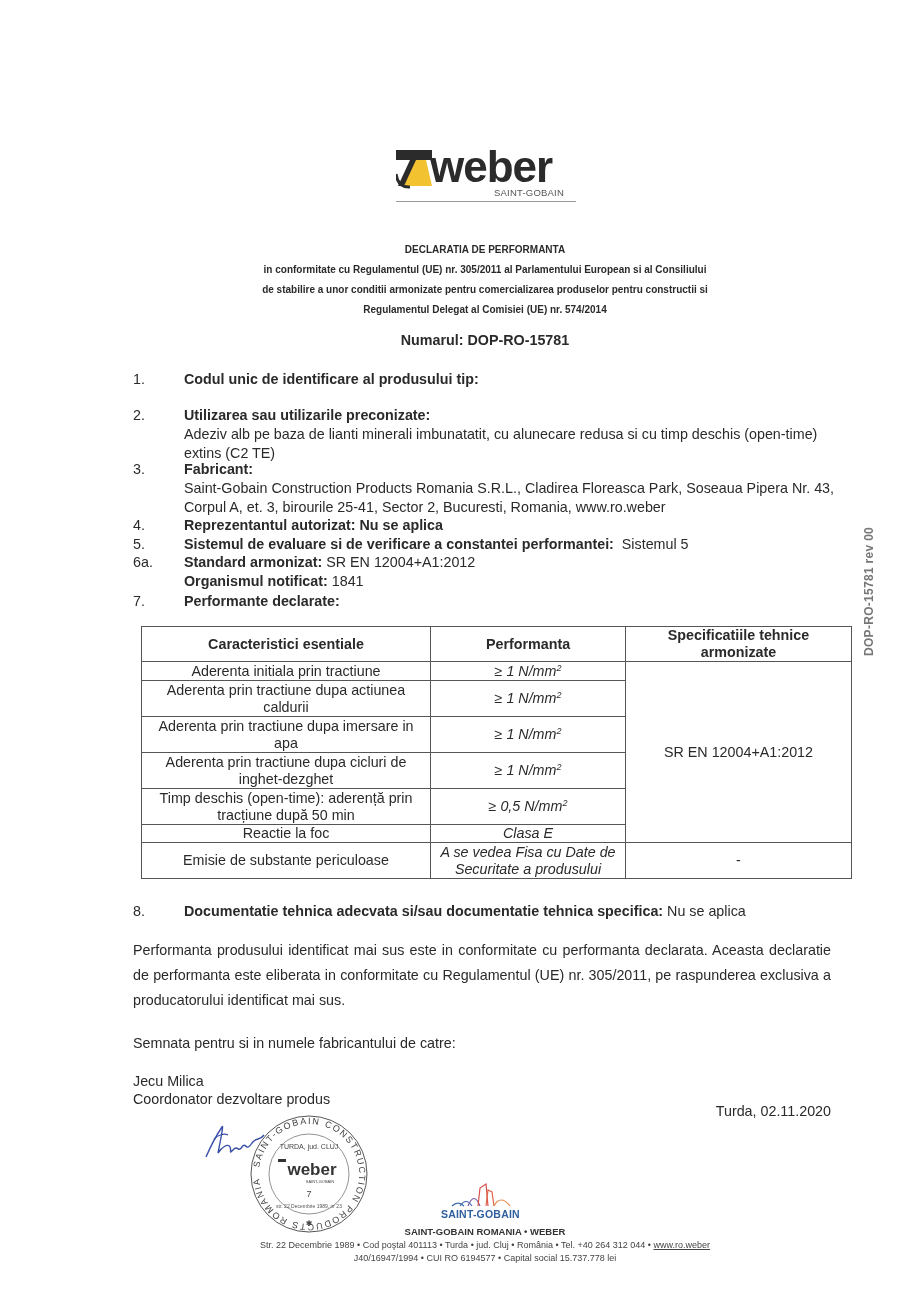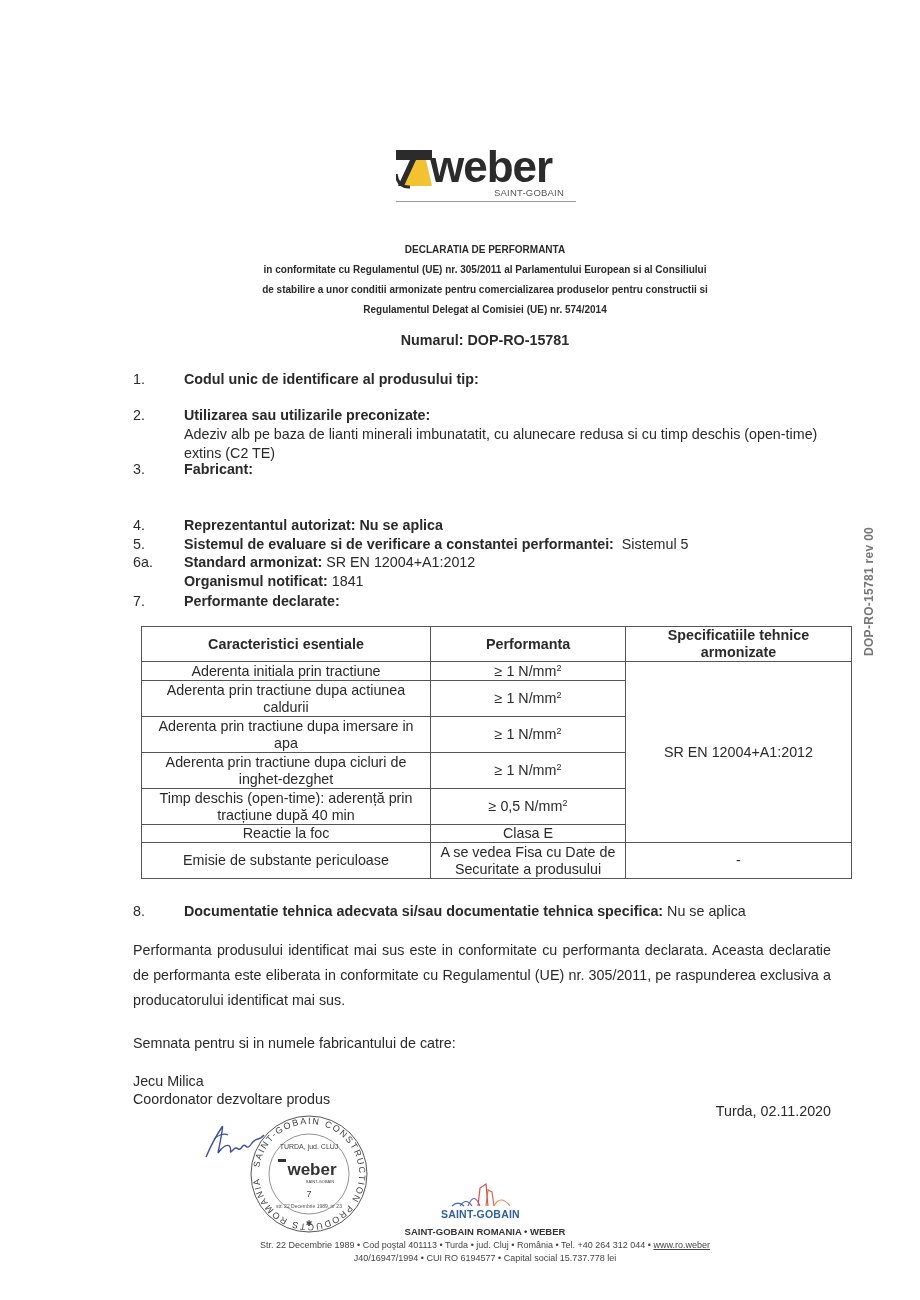--- a/index.html
+++ b/index.html
@@ -26,21 +26,21 @@
   sup { font-size: 9px; vertical-align: 5px; line-height: 0; }
   
   .side { left: 862px; top: 656px; transform-origin: 0 0; transform: rotate(-90deg);
           font-size: 12px; font-weight: bold; color: #777; white-space: nowrap; letter-spacing: 0.3px; }
   
   table.perf { position: absolute; left: 141px; top: 626px; width: 711px; border-collapse: collapse;
                font-size: 14.3px; color: #2a2a2a; }
   table.perf td, table.perf th { border: 1px solid #555; padding: 0 6px; line-height: 17px; }
   table.perf th { font-weight: bold; text-align: center; height: 34px; }
   table.perf td.c1 { text-align: center; width: 276px; }
-  table.perf td.c2 { text-align: center; width: 182px; }
+  table.perf td.c2 { text-align: center; width: 182px; font-style: italic; }
   table.perf td.c3 { text-align: center; }
   
   .p { position: absolute; left: 133px; width: 698px; font-size: 14.3px; line-height: 25px; color: #2a2a2a; }
   .justify { text-align: justify; text-align-last: left; }
   .date { left: 700px; top: 1103px; width: 131px; text-align: right; font-size: 14.3px; color: #2a2a2a; }
   
   .stamp { left: 248px; top: 1113px; width: 122px; height: 122px; }
   .sig { left: 198px; top: 1113px; width: 80px; height: 60px; }
   
   .sg-logo { left: 440px; top: 1180px; width: 84px; height: 42px; }
@@ -87,20 +87,21 @@
   <div class="txt">
     <div class="b">Utilizarea sau utilizarile preconizate:</div>
     <div style="width:640px">Adeziv alb pe baza de lianti minerali imbunatatit, cu alunecare redusa si cu timp deschis (open-time) extins (C2 TE)</div>
   </div>
 </div>
 
 <div class="item" style="top:460px">
   <span class="num">3.</span>
   <div class="txt">
     <div class="b">Fabricant:</div>
+    <div style="width:655px">Saint-Gobain Construction Products Romania S.R.L., Cladirea Floreasca Park, Soseaua Pipera Nr. 43, Corpul A, et. 3, birourile 25-41, Sector 2, Bucuresti, Romania, www.ro.weber</div>
   </div>
 </div>
 
 <div class="item" style="top:516px">
   <span class="num">4.</span>
   <div class="txt b">Reprezentantul autorizat: Nu se aplica</div>
 </div>
 
 <div class="item" style="top:535px">
   <span class="num">5.</span>
@@ -138,21 +139,21 @@
   </tr>
   <tr style="height:36px">
     <td class="c1">Aderenta prin tractiune dupa imersare in apa</td>
     <td class="c2"><span>≥ 1 N/mm</span><sup>2</sup></td>
   </tr>
   <tr style="height:36px">
     <td class="c1">Aderenta prin tractiune dupa cicluri de inghet-dezghet</td>
     <td class="c2"><span>≥ 1 N/mm</span><sup>2</sup></td>
   </tr>
   <tr style="height:36px">
-    <td class="c1">Timp deschis (open-time): aderență prin tracțiune după 40 min</td>
+    <td class="c1">Timp deschis (open-time): aderență prin tracțiune după 50 min</td>
     <td class="c2"><span>≥ 0,5 N/mm</span><sup>2</sup></td>
   </tr>
   <tr style="height:18px">
     <td class="c1">Reactie la foc</td>
     <td class="c2">Clasa E</td>
   </tr>
   <tr style="height:36px">
     <td class="c1">Emisie de substante periculoase</td>
     <td class="c2">A se vedea Fisa cu Date de Securitate a produsului</td>
     <td class="c3">-</td>

